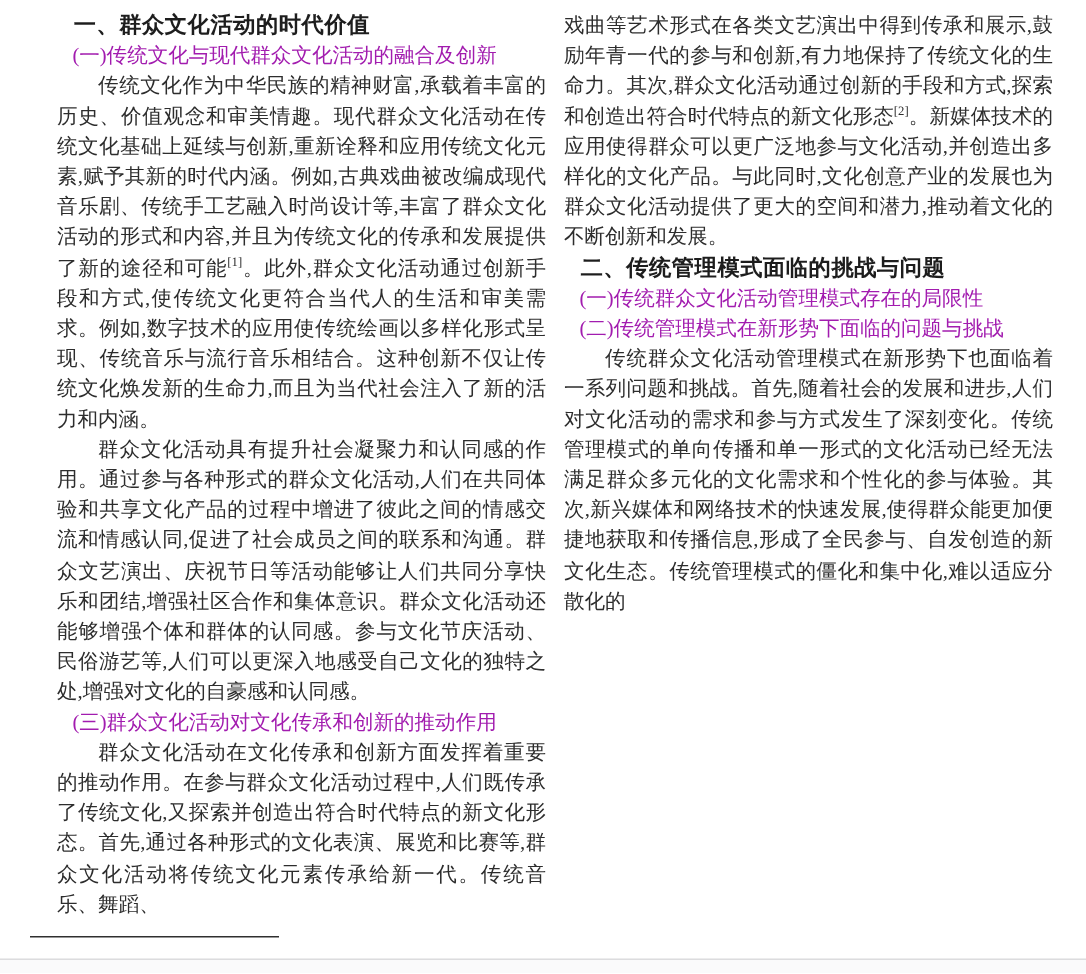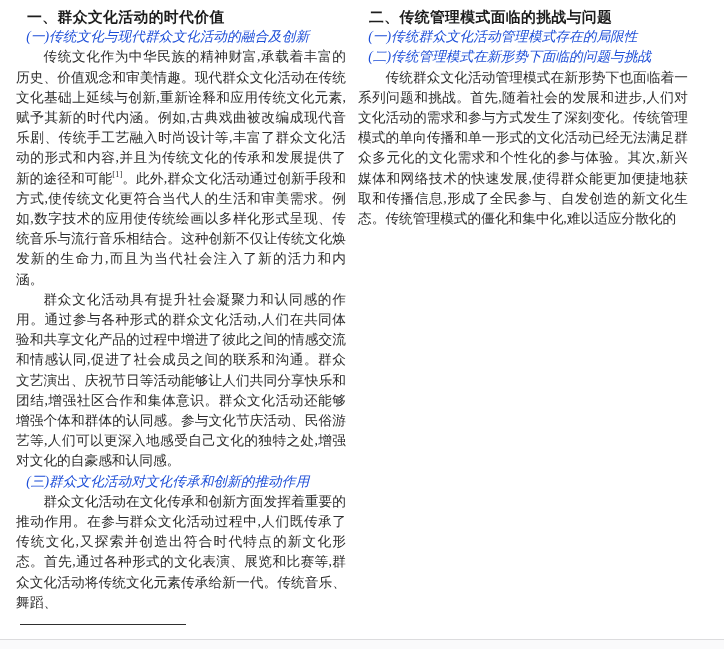--- a/index.html
+++ b/index.html
@@ -7,45 +7,44 @@
     position:relative;
     width:724px; height:649px;
     background:#ffffff;
     overflow:hidden;
     font-family:"Liberation Serif","DejaVu Serif",serif;
     color:#2d2d2d;
   }
   .columns {
     display:flex;
     gap:12px;
-    padding:7px 22px 0 16px;
+    padding:7px 22px 0 38px;
   }
   .column {
     width:330px;
     font-size:13.7px;
     line-height:20.2px;
     text-align:justify;
     text-justify:inter-character;
   }
   .column p { margin:0; text-indent:2em; }
   .column p.noindent { text-indent:0; }
   .heading {
     font-family:"Liberation Sans","DejaVu Sans",sans-serif;
     font-weight:bold;
     font-size:14.8px;
     line-height:20.2px;
     text-indent:0.75em;
     color:#1d1d1d;
     letter-spacing:0.4px;
   }
   .subheading {
-    font-style:italic;
     text-indent:0.75em;
     line-height:20.2px;
-    color:#1d4ed8;
+    color:#a21caf;
   }
   sup.ref {
     font-size:8.5px;
     vertical-align:super;
     line-height:0;
     letter-spacing:0;
   }
   .footnote-rule {
     width:166px;
     height:0;
@@ -67,20 +66,21 @@
   <div class="columns">
     <div class="column">
         <div class="heading">一、群众文化活动的时代价值</div>
         <div class="subheading">(一)传统文化与现代群众文化活动的融合及创新</div>
         <p>传统文化作为中华民族的精神财富,承载着丰富的历史、价值观念和审美情趣。现代群众文化活动在传统文化基础上延续与创新,重新诠释和应用传统文化元素,赋予其新的时代内涵。例如,古典戏曲被改编成现代音乐剧、传统手工艺融入时尚设计等,丰富了群众文化活动的形式和内容,并且为传统文化的传承和发展提供了新的途径和可能<sup class="ref">[1]</sup>。此外,群众文化活动通过创新手段和方式,使传统文化更符合当代人的生活和审美需求。例如,数字技术的应用使传统绘画以多样化形式呈现、传统音乐与流行音乐相结合。这种创新不仅让传统文化焕发新的生命力,而且为当代社会注入了新的活力和内涵。</p>
         <p>群众文化活动具有提升社会凝聚力和认同感的作用。通过参与各种形式的群众文化活动,人们在共同体验和共享文化产品的过程中增进了彼此之间的情感交流和情感认同,促进了社会成员之间的联系和沟通。群众文艺演出、庆祝节日等活动能够让人们共同分享快乐和团结,增强社区合作和集体意识。群众文化活动还能够增强个体和群体的认同感。参与文化节庆活动、民俗游艺等,人们可以更深入地感受自己文化的独特之处,增强对文化的自豪感和认同感。</p>
         <div class="subheading">(三)群众文化活动对文化传承和创新的推动作用</div>
         <p>群众文化活动在文化传承和创新方面发挥着重要的推动作用。在参与群众文化活动过程中,人们既传承了传统文化,又探索并创造出符合时代特点的新文化形态。首先,通过各种形式的文化表演、展览和比赛等,群众文化活动将传统文化元素传承给新一代。传统音乐、舞蹈、</p>
       </div>
     <div class="column">
+        <p class="noindent">戏曲等艺术形式在各类文艺演出中得到传承和展示,鼓励年青一代的参与和创新,有力地保持了传统文化的生命力。其次,群众文化活动通过创新的手段和方式,探索和创造出符合时代特点的新文化形态<sup class="ref">[2]</sup>。新媒体技术的应用使得群众可以更广泛地参与文化活动,并创造出多样化的文化产品。与此同时,文化创意产业的发展也为群众文化活动提供了更大的空间和潜力,推动着文化的不断创新和发展。</p>
         <div class="heading">二、传统管理模式面临的挑战与问题</div>
         <div class="subheading">(一)传统群众文化活动管理模式存在的局限性</div>
         <div class="subheading">(二)传统管理模式在新形势下面临的问题与挑战</div>
         <p>传统群众文化活动管理模式在新形势下也面临着一系列问题和挑战。首先,随着社会的发展和进步,人们对文化活动的需求和参与方式发生了深刻变化。传统管理模式的单向传播和单一形式的文化活动已经无法满足群众多元化的文化需求和个性化的参与体验。其次,新兴媒体和网络技术的快速发展,使得群众能更加便捷地获取和传播信息,形成了全民参与、自发创造的新文化生态。传统管理模式的僵化和集中化,难以适应分散化的</p>
       </div>
   </div>
   <div class="footnote-rule"></div>
 
   <div class="page-bottom-edge"></div>
 </div>

